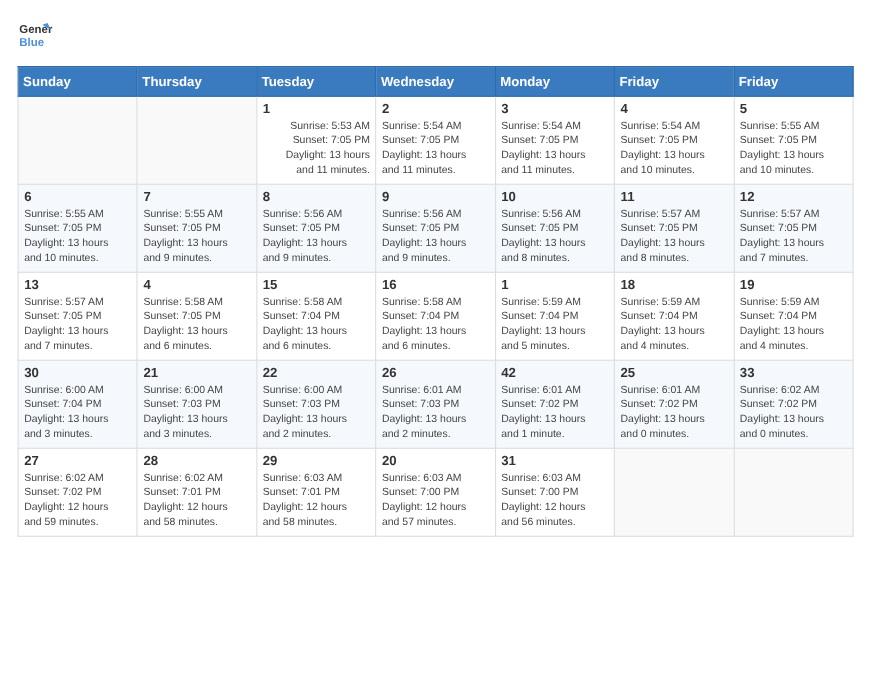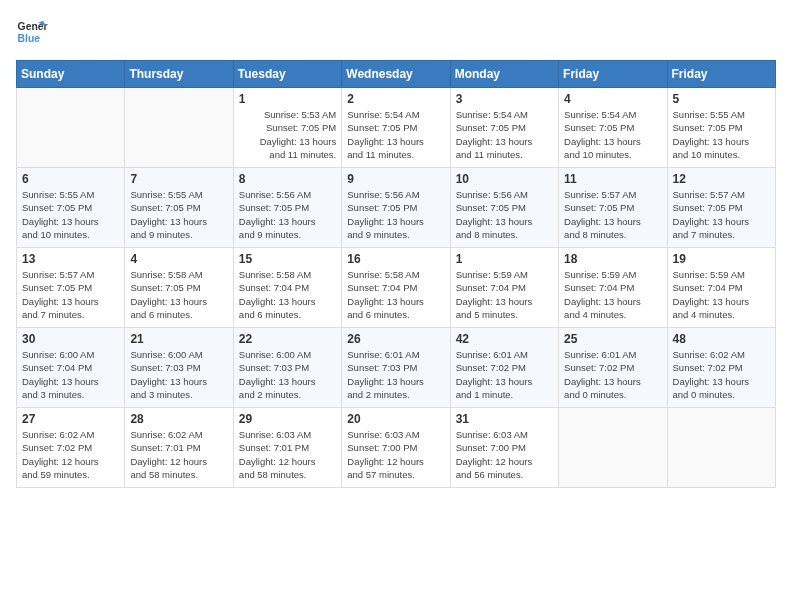--- a/index.html
+++ b/index.html
@@ -290,21 +290,21 @@
 and 1 minute.</div>
         </td>
         <td>
           <div class="day-num">25</div>
           <div class="day-info" style="white-space: pre-line;">Sunrise: 6:01 AM
 Sunset: 7:02 PM
 Daylight: 13 hours
 and 0 minutes.</div>
         </td>
         <td>
-          <div class="day-num">48</div>
+          <div class="day-num">33</div>
           <div class="day-info" style="white-space: pre-line;">Sunrise: 6:02 AM
 Sunset: 7:02 PM
 Daylight: 13 hours
 and 0 minutes.</div>
         </td>
       </tr>
       <tr>
         <td>
           <div class="day-num">27</div>
           <div class="day-info" style="white-space: pre-line;">Sunrise: 6:02 AM

